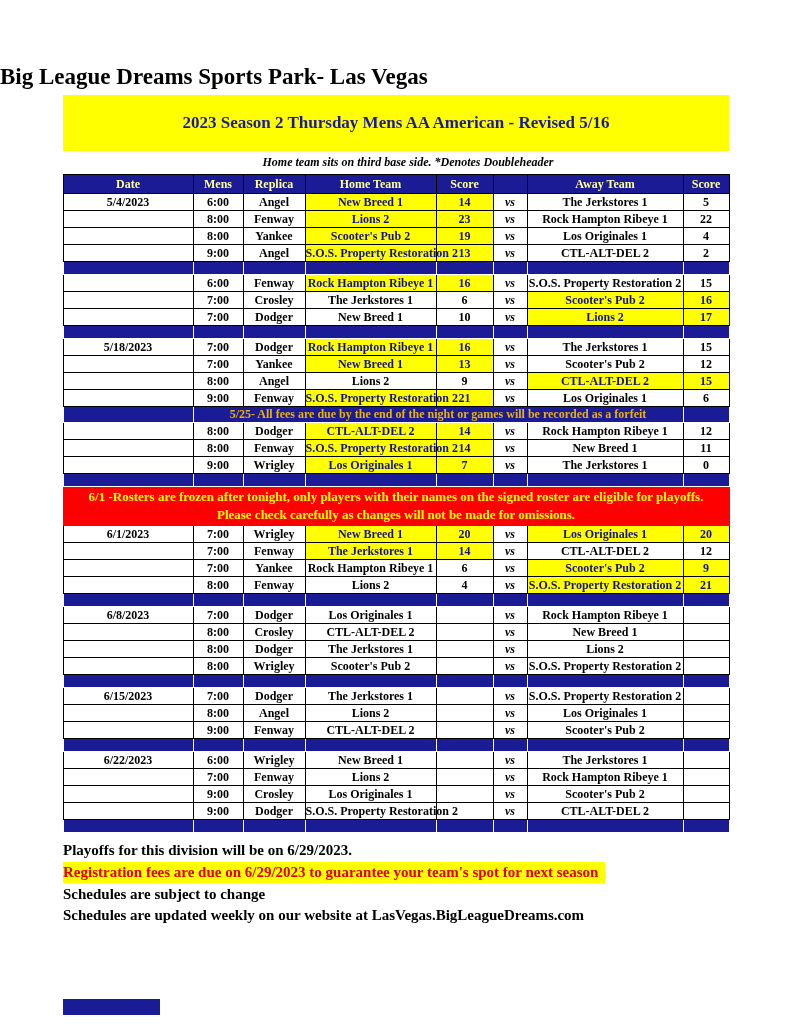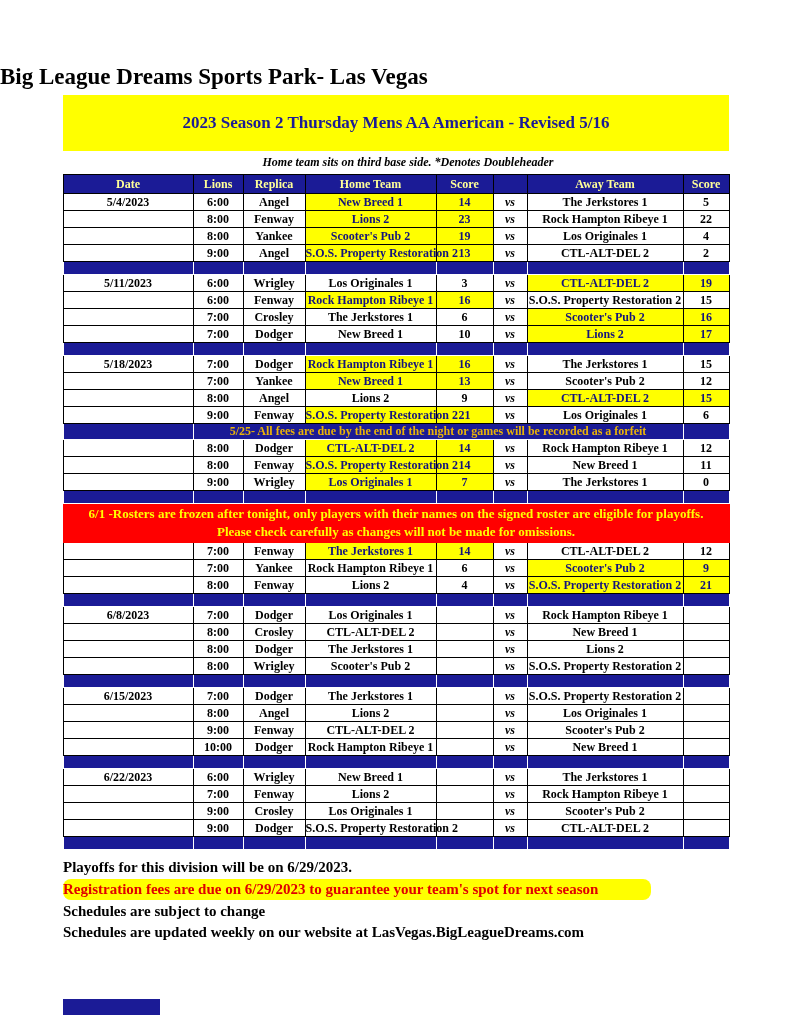--- a/index.html
+++ b/index.html
@@ -30,21 +30,21 @@
   table.sched th{background:var(--navy);color:var(--hdr-text);height:18px;line-height:18px;font-size:12px;}
   tr.game td{height:16px;line-height:16px;background:#fff;}
   tr.game td.hl{background:var(--yellow);color:var(--hl-text);}
   tr.game td.vs{font-style:italic;}
   tr.sep td{background:var(--navy);border:1px solid #fff;height:12px;}
   tr.notice td{background:var(--navy);border:1px solid #fff;color:#eab308;height:15px;line-height:15px;font-size:12px;}
   tr.redband td{background:var(--red);border:1px solid var(--red);color:var(--yellow);font-size:13px;padding:1px 0;}
   tr.redband .bl{line-height:18px;}
   .footer{margin:7px 8px 0 63px;}
   .fline{font-size:15px;font-weight:bold;line-height:21px;}
-  .fline.hl-yellow{background:var(--yellow);color:var(--red-text);width:588px;margin:1px 0;border-radius:8px;}
+  .fline.hl-yellow{background:var(--yellow);color:var(--red-text);width:542px;margin:1px 0;}
   .bottom-bar{position:absolute;left:63px;top:999px;width:97px;height:16px;background:var(--navy);}
 </style>
 </head>
 <body>
 
 <div class="page">
   <h1 class="title">Big League Dreams Sports Park- Las Vegas</h1>
   <div class="banner">2023 Season 2 Thursday Mens AA American - Revised 5/16</div>
   <div class="subnote">Home team sits on third base side.  *Denotes Doubleheader</div>
 
@@ -55,21 +55,21 @@
         <col style="width:62px">
       <col style="width:131px">
         <col style="width:57px">
         <col style="width:34px">
       <col style="width:156px">
         <col style="width:46px">
     </colgroup>
     <thead>
       <tr>
         <th>Date</th>
-        <th>Lions</th>
+        <th>Mens</th>
         <th>Replica</th>
         <th>Home Team</th>
         <th>Score</th>
         <th></th>
         <th>Away Team</th>
         <th>Score</th>
       </tr>
     </thead>
     <tbody id="sched-body">
         <tr class="game">
@@ -116,30 +116,20 @@
           <td></td>
           <td></td>
           <td></td>
           <td></td>
           <td></td>
           <td></td>
           <td></td>
           <td></td>
         </tr>
         <tr class="game">
-          <td>5/11/2023</td>
-          <td>6:00</td>
-          <td>Wrigley</td>
-          <td>Los Originales 1</td>
-          <td>3</td>
-          <td class="vs">vs</td>
-          <td class="hl">CTL-ALT-DEL 2</td>
-          <td class="hl">19</td>
-        </tr>
-        <tr class="game">
           <td></td>
           <td>6:00</td>
           <td>Fenway</td>
           <td class="hl">Rock Hampton Ribeye 1</td>
           <td class="hl">16</td>
           <td class="vs">vs</td>
           <td>S.O.S. Property Restoration 2</td>
           <td>15</td>
         </tr>
         <tr class="game">
@@ -257,20 +247,30 @@
           <td></td>
           <td></td>
         </tr>
         <tr class="redband">
           <td colspan="8">
             <div class="bl">6/1 -Rosters are frozen after tonight, only players with their names on the signed roster are eligible for playoffs.</div>
             <div class="bl">Please check carefully as changes will not be made for omissions.</div>
           </td>
         </tr>
         <tr class="game">
+          <td>6/1/2023</td>
+          <td>7:00</td>
+          <td>Wrigley</td>
+          <td class="hl">New Breed 1</td>
+          <td class="hl">20</td>
+          <td class="vs">vs</td>
+          <td class="hl">Los Originales 1</td>
+          <td class="hl">20</td>
+        </tr>
+        <tr class="game">
           <td></td>
           <td>7:00</td>
           <td>Fenway</td>
           <td class="hl">The Jerkstores 1</td>
           <td class="hl">14</td>
           <td class="vs">vs</td>
           <td>CTL-ALT-DEL 2</td>
           <td>12</td>
         </tr>
         <tr class="game">
@@ -374,30 +374,20 @@
           <td></td>
         </tr>
         <tr class="game">
           <td></td>
           <td>9:00</td>
           <td>Fenway</td>
           <td>CTL-ALT-DEL 2</td>
           <td></td>
           <td class="vs">vs</td>
           <td>Scooter's Pub 2</td>
-          <td></td>
-        </tr>
-        <tr class="game">
-          <td></td>
-          <td>10:00</td>
-          <td>Dodger</td>
-          <td>Rock Hampton Ribeye 1</td>
-          <td></td>
-          <td class="vs">vs</td>
-          <td>New Breed 1</td>
           <td></td>
         </tr>
         <tr class="sep">
           <td></td>
           <td></td>
           <td></td>
           <td></td>
           <td></td>
           <td></td>
           <td></td>

